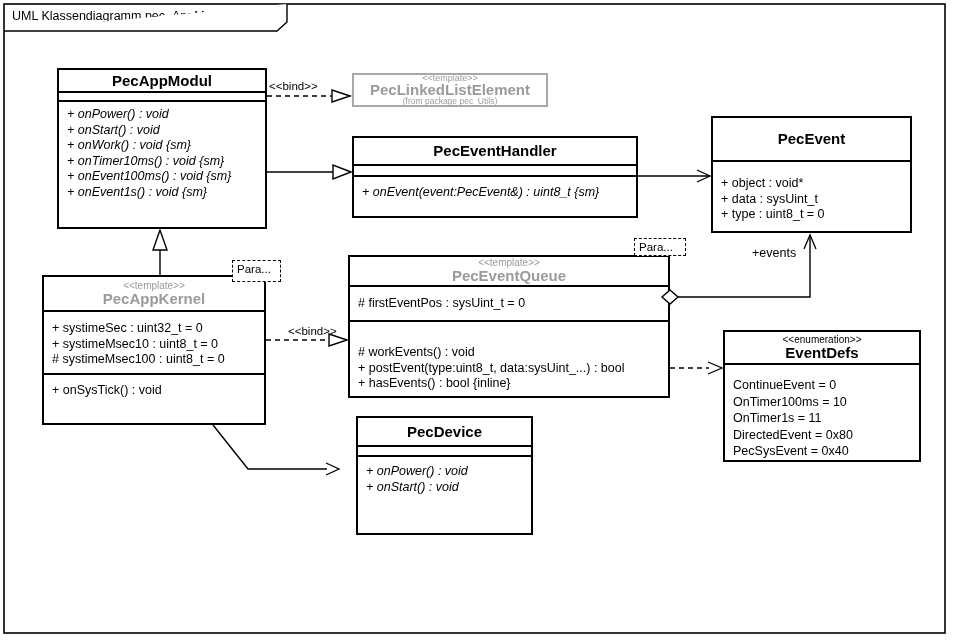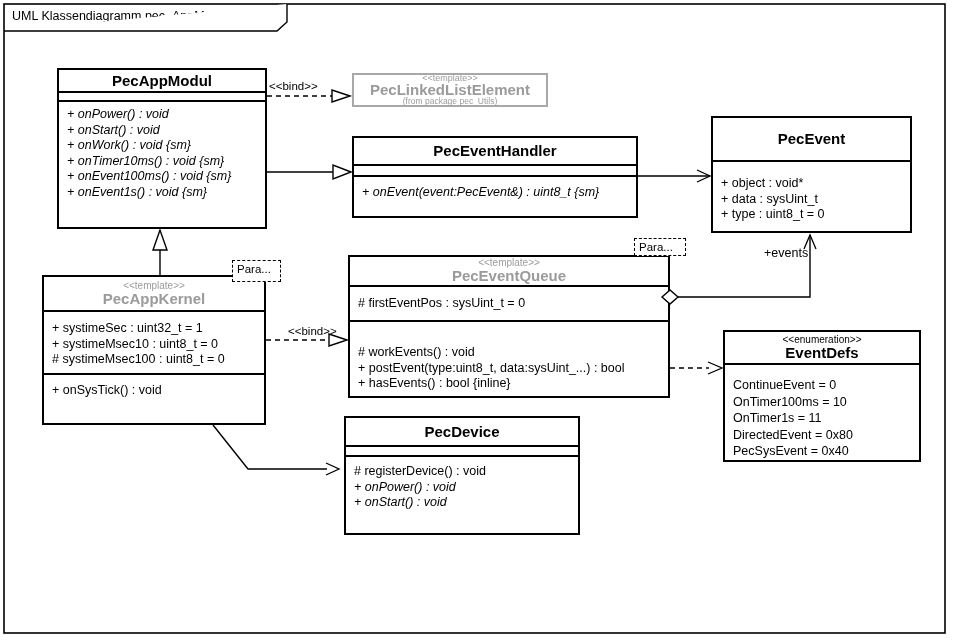--- a/index.html
+++ b/index.html
@@ -132,21 +132,21 @@
         <div class="m">+ type : uint8_t = 0</div>
       </div>
     </div>
 
     <div class="cls" style="left:42px;top:275px;width:224px;height:150px;">
       <div class="hd gray-t" style="height:35px;">
         <div class="stereo">&lt;&lt;template&gt;&gt;</div>
         <div class="cname">PecAppKernel</div>
       </div>
       <div class="cmp sep" style="height:63px;padding-top:9px;">
-        <div class="m">+ systimeSec : uint32_t = 1</div>
+        <div class="m">+ systimeSec : uint32_t = 0</div>
         <div class="m">+ systimeMsec10 : uint8_t = 0</div>
         <div class="m"># systimeMsec100 : uint8_t = 0</div>
       </div>
       <div class="cmp" style="padding-top:8px;">
         <div class="m">+ onSysTick() : void</div>
       </div>
     </div>
 
     <div class="cls" style="left:348px;top:255px;width:322px;height:143px;">
       <div class="hd gray-t" style="height:30px;">
@@ -156,27 +156,26 @@
       <div class="cmp sep" style="height:35px;padding-top:9px;">
         <div class="m"># firstEventPos : sysUint_t = 0</div>
       </div>
       <div class="cmp" style="padding-top:23px;">
         <div class="m"># workEvents() : void</div>
         <div class="m">+ postEvent(type:uint8_t, data:sysUint_...) : bool</div>
         <div class="m">+ hasEvents() : bool {inline}</div>
       </div>
     </div>
 
-    <div class="cls" style="left:344px;top:416px;width:236px;height:119px;">
+    <div class="cls" style="left:356px;top:416px;width:177px;height:119px;">
       <div class="hd" style="height:29px;">
         <div class="cname">PecDevice</div>
       </div>
       <div class="cmp sep" style="height:10px;"></div>
       <div class="cmp" style="padding-top:7px;">
-        <div class="m"># registerDevice() : void</div>
         <div class="m i">+ onPower() : void</div>
         <div class="m i">+ onStart() : void</div>
       </div>
     </div>
 
     <div class="cls" style="left:723px;top:330px;width:198px;height:132px;">
       <div class="hd" style="height:33px;">
         <div class="stereo">&lt;&lt;enumeration&gt;&gt;</div>
         <div class="cname">EventDefs</div>
       </div>
@@ -186,18 +185,18 @@
         <div class="lit">OnTimer1s = 11</div>
         <div class="lit">DirectedEvent = 0x80</div>
         <div class="lit">PecSysEvent = 0x40</div>
       </div>
     </div>
   </div>
 
   <div class="toplayer">
     <div class="lbl" style="left:269px;top:80px;">&lt;&lt;bind&gt;&gt;</div>
     <div class="lbl" style="left:288px;top:325px;">&lt;&lt;bind&gt;&gt;</div>
-    <div class="lbl" style="left:752px;top:247px;font-size:12.5px;margin-left:12px;">+events</div>
+    <div class="lbl" style="left:752px;top:247px;font-size:12.5px;">+events</div>
     <div class="parabox" style="left:232px;top:260px;width:49px;height:22px;">Para...</div>
     <div class="parabox" style="left:634px;top:238px;width:52px;height:18px;">Para...</div>
   </div>
 
 </div>
 
 </body></html>

